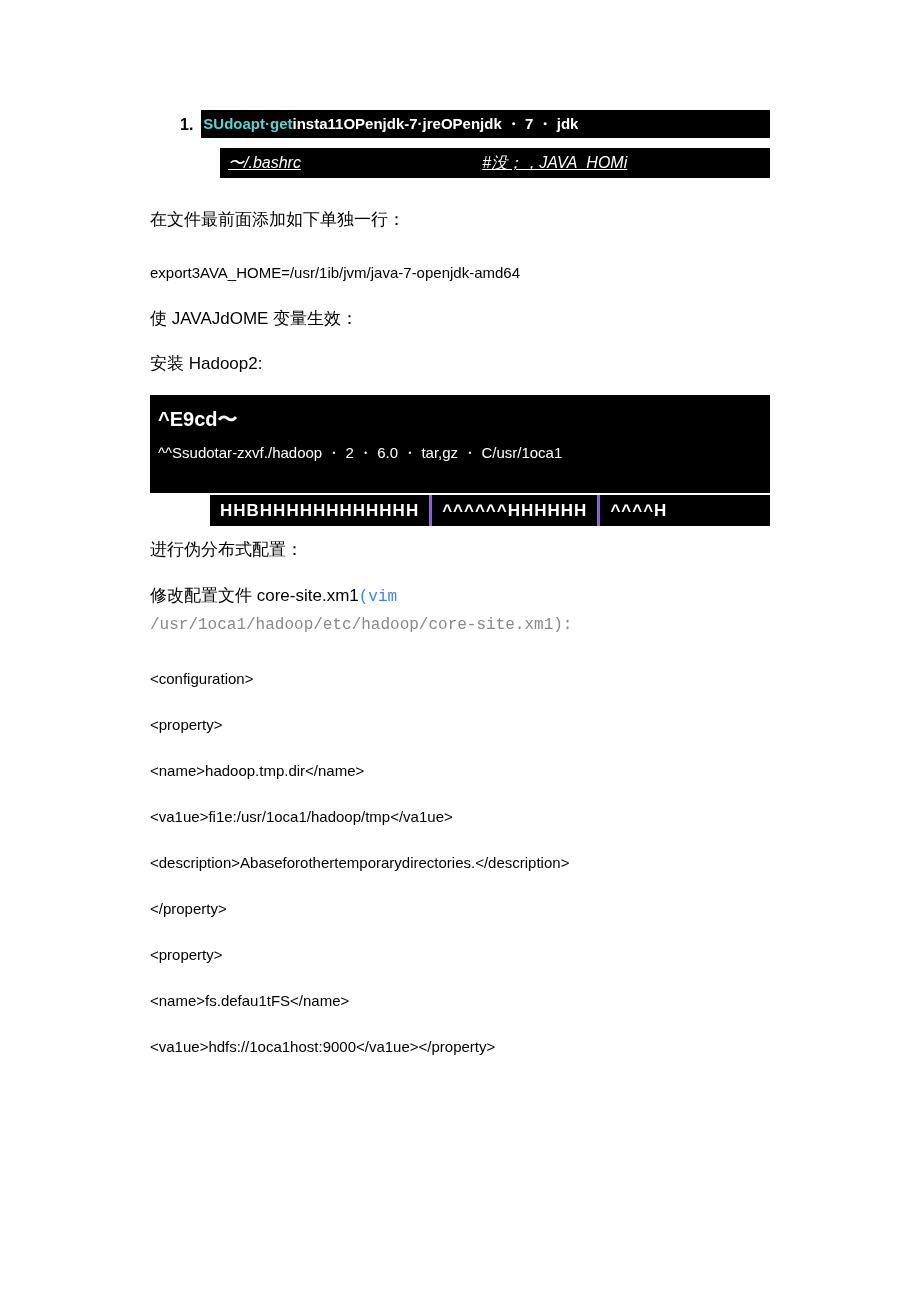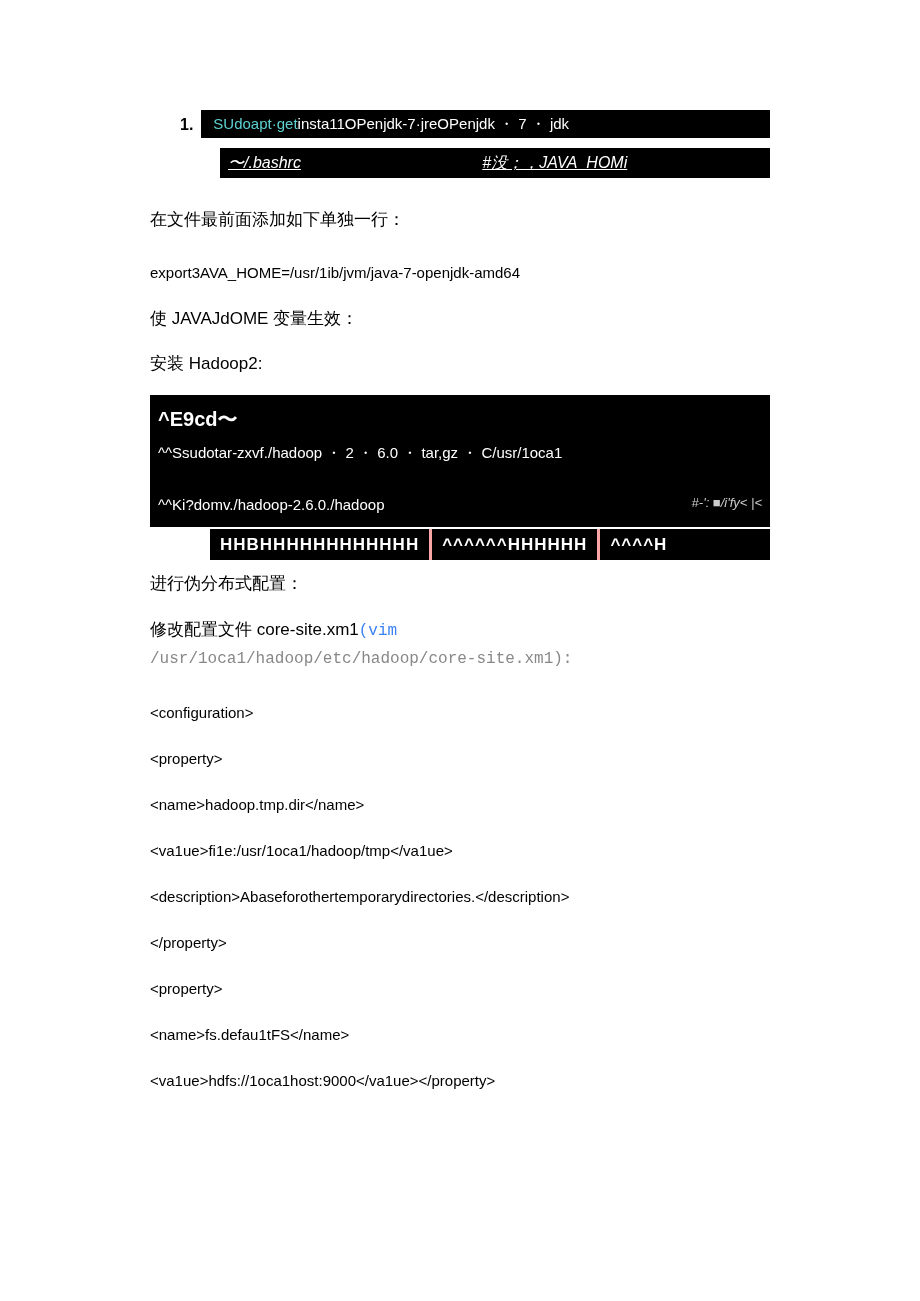--- a/index.html
+++ b/index.html
@@ -18,24 +18,25 @@
       margin-bottom: 10px;
     }
     .num-label {
       font-weight: bold;
       margin-right: 8px;
       padding-top: 2px;
     }
     .code-black {
       background: #000;
       color: #fff;
-      padding: 2px 12px;
+      padding: 2px 2px;
       flex: 1;
       font-family: Arial, sans-serif;
       font-size: 15px;
+      font-weight: bold;
     }
     .code-black .cyan { color: #5fd0d0; }
     .bashrc-line {
       background: #000;
       color: #fff;
       padding: 2px 8px;
       margin-left: 70px;
       margin-bottom: 28px;
       display: flex;
     }
@@ -87,21 +88,21 @@
       color: #fff;
       font-weight: bold;
       font-size: 17px;
       margin-left: 60px;
       margin-bottom: 10px;
       letter-spacing: 1px;
       border-top: 2px solid #fff;
     }
     .bb-footer > div {
       padding: 2px 10px;
-      border-right: 3px solid #fca5a5;
+      border-right: 3px solid #8b5cf6;
     }
     .bb-footer > div:last-child { border-right: none; }
     .section-head {
       font-size: 17px;
       margin-bottom: 18px;
     }
     .mono { font-family: "Courier New", monospace; color: #888; font-size: 16px; }
     .mono-head { font-family: "Courier New", monospace; color: #3b82f6; font-size: 16px; }
     .xml-line {
       font-size: 15px;
@@ -130,26 +131,20 @@
 
 <div class="cn-text">使 JAVAJdOME 变量生效：</div>
 
 <div class="cn-text">安装 Hadoop2:</div>
 
 <div class="black-block">
   <div class="bb-header">^E9cd〜</div>
   <div class="bb-line1">
     <span>^^Ssudo</span><span class="cyan">tar</span><span>-zxvf</span><span class="underline">./hadoop ・ 2 ・ 6.0 ・ tar,gz ・ C/usr/1oca1</span>
   </div>
-  <div class="bb-line2">
-    <span>
-      <span>^^Ki?do</span><span class="cyan">mv</span><span class="underline">./hadoop-2.6.0./hadoop</span>
-    </span>
-    <span class="small-italic">#-':  ■/i'fy&lt; |&lt;</span>
-  </div>
 </div>
 <div class="bb-footer">
   <div>HHBHHHHHHHHHHHH</div>
   <div>^^^^^^HHHHHH</div>
   <div>^^^^H</div>
 </div>
 
 <div class="cn-text">进行伪分布式配置：</div>
 
 <div class="section-head">

